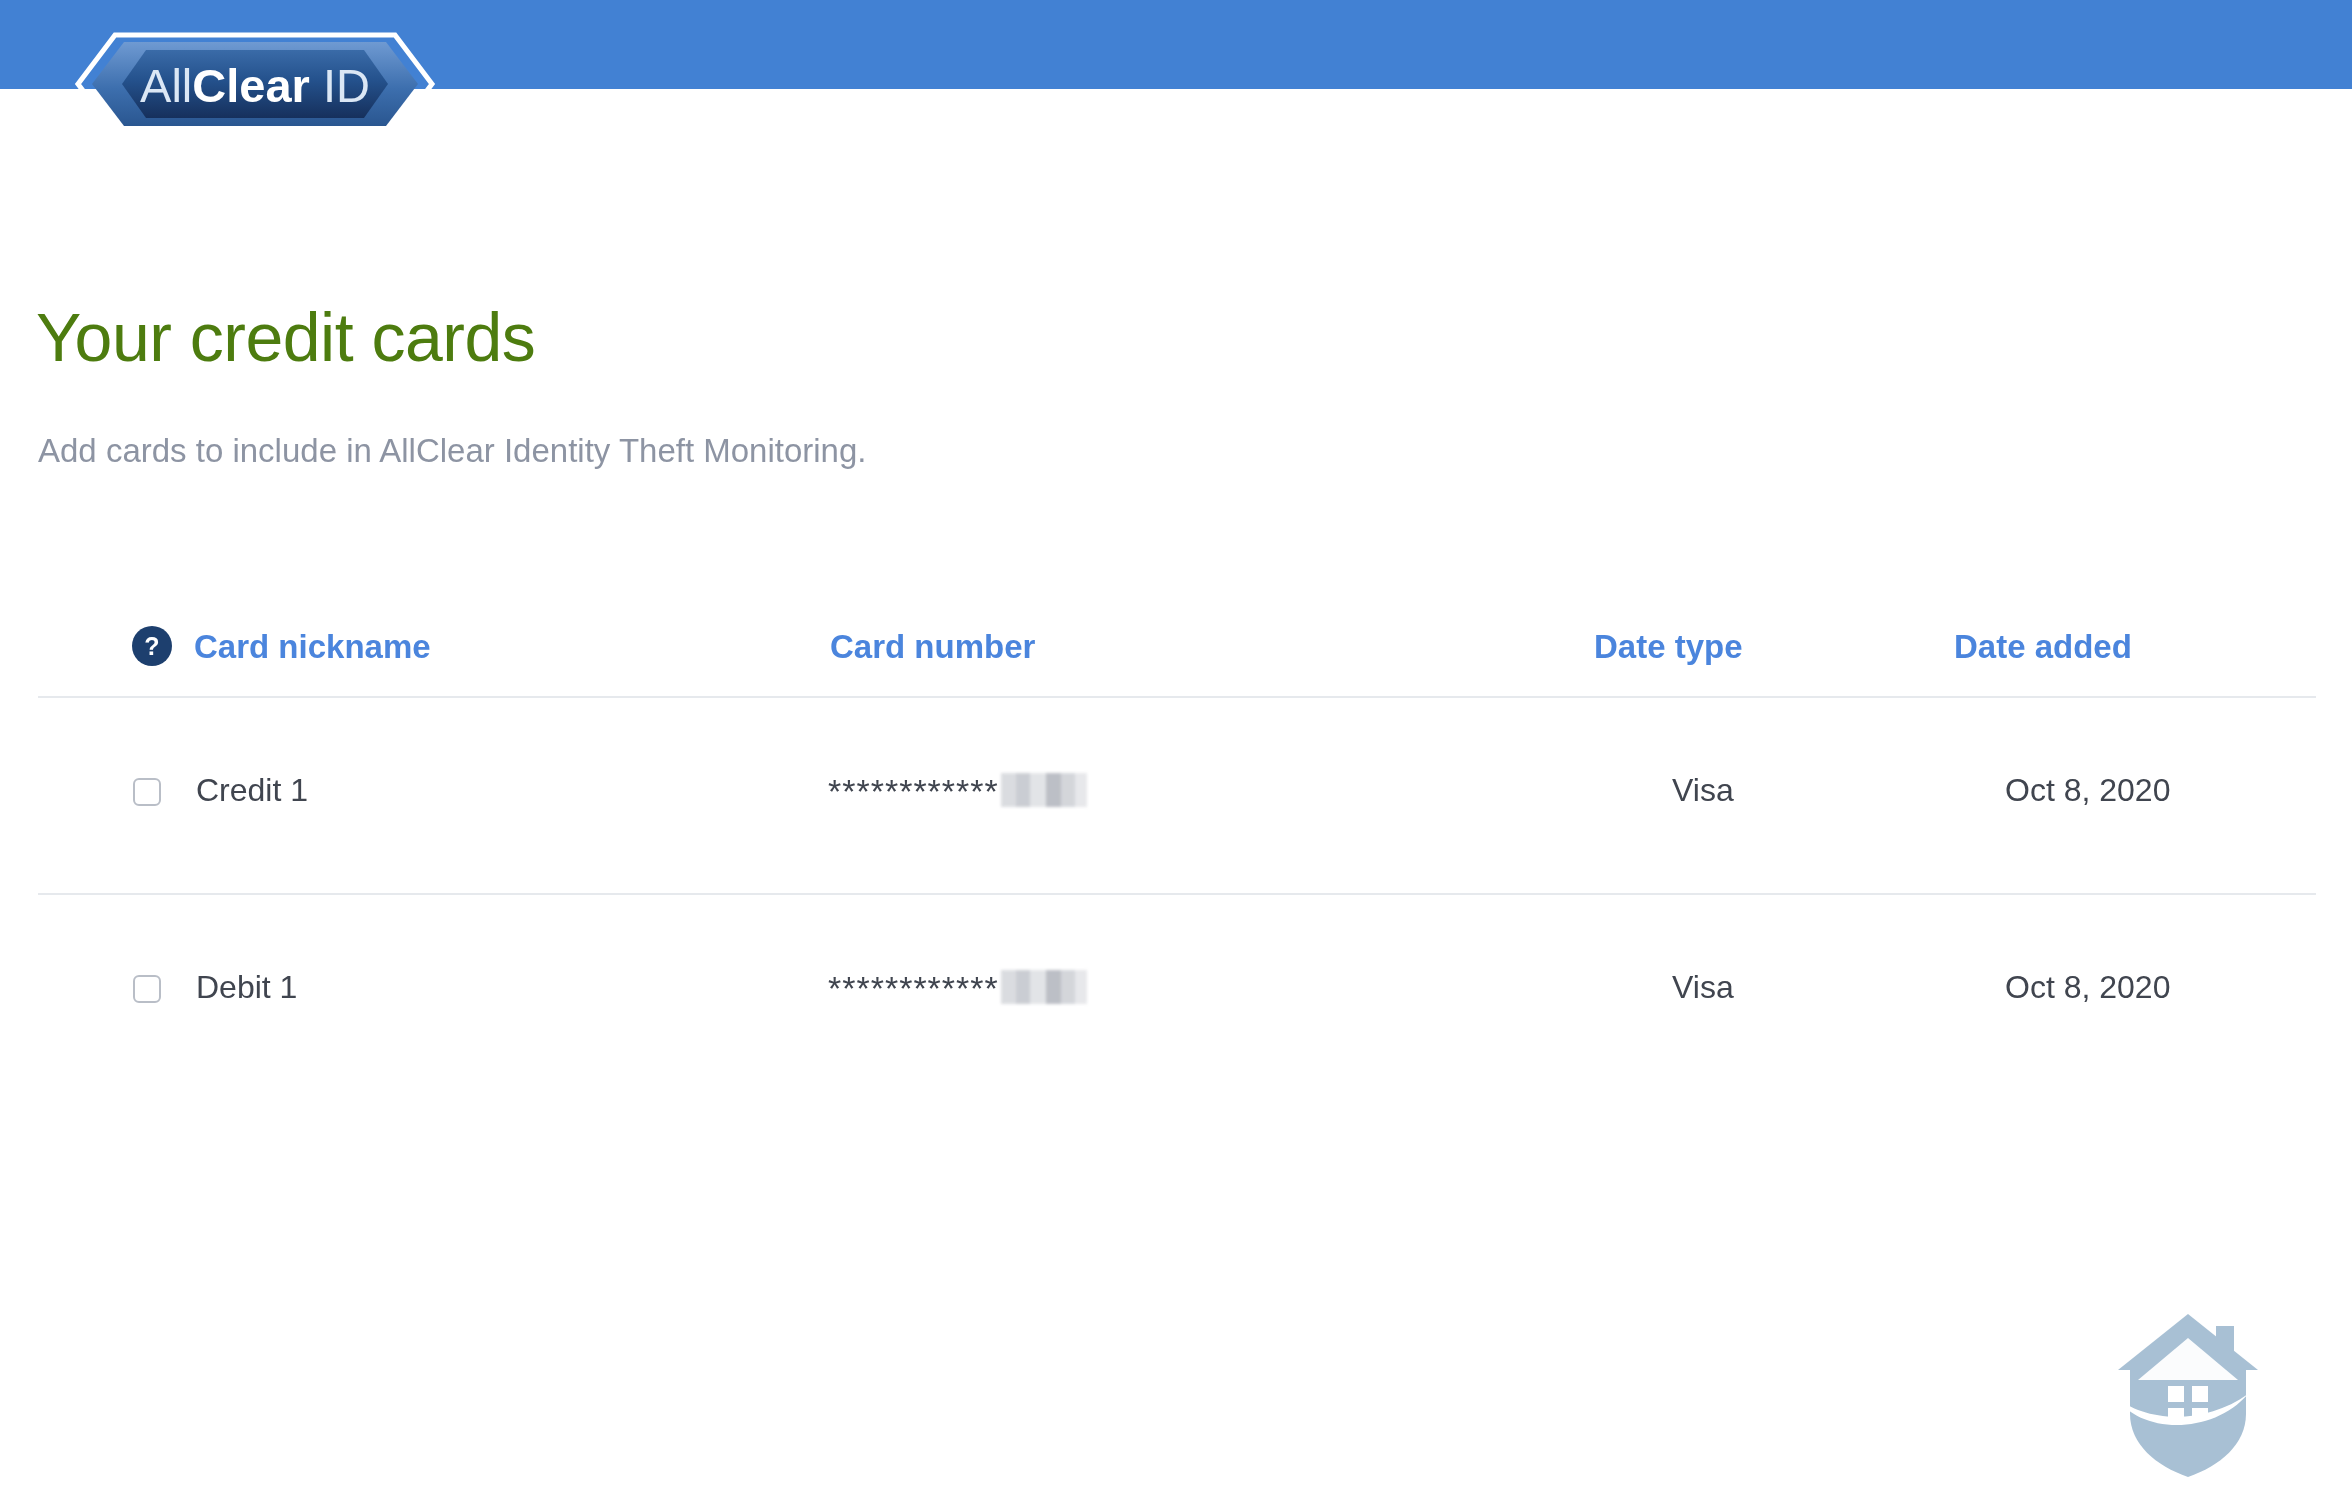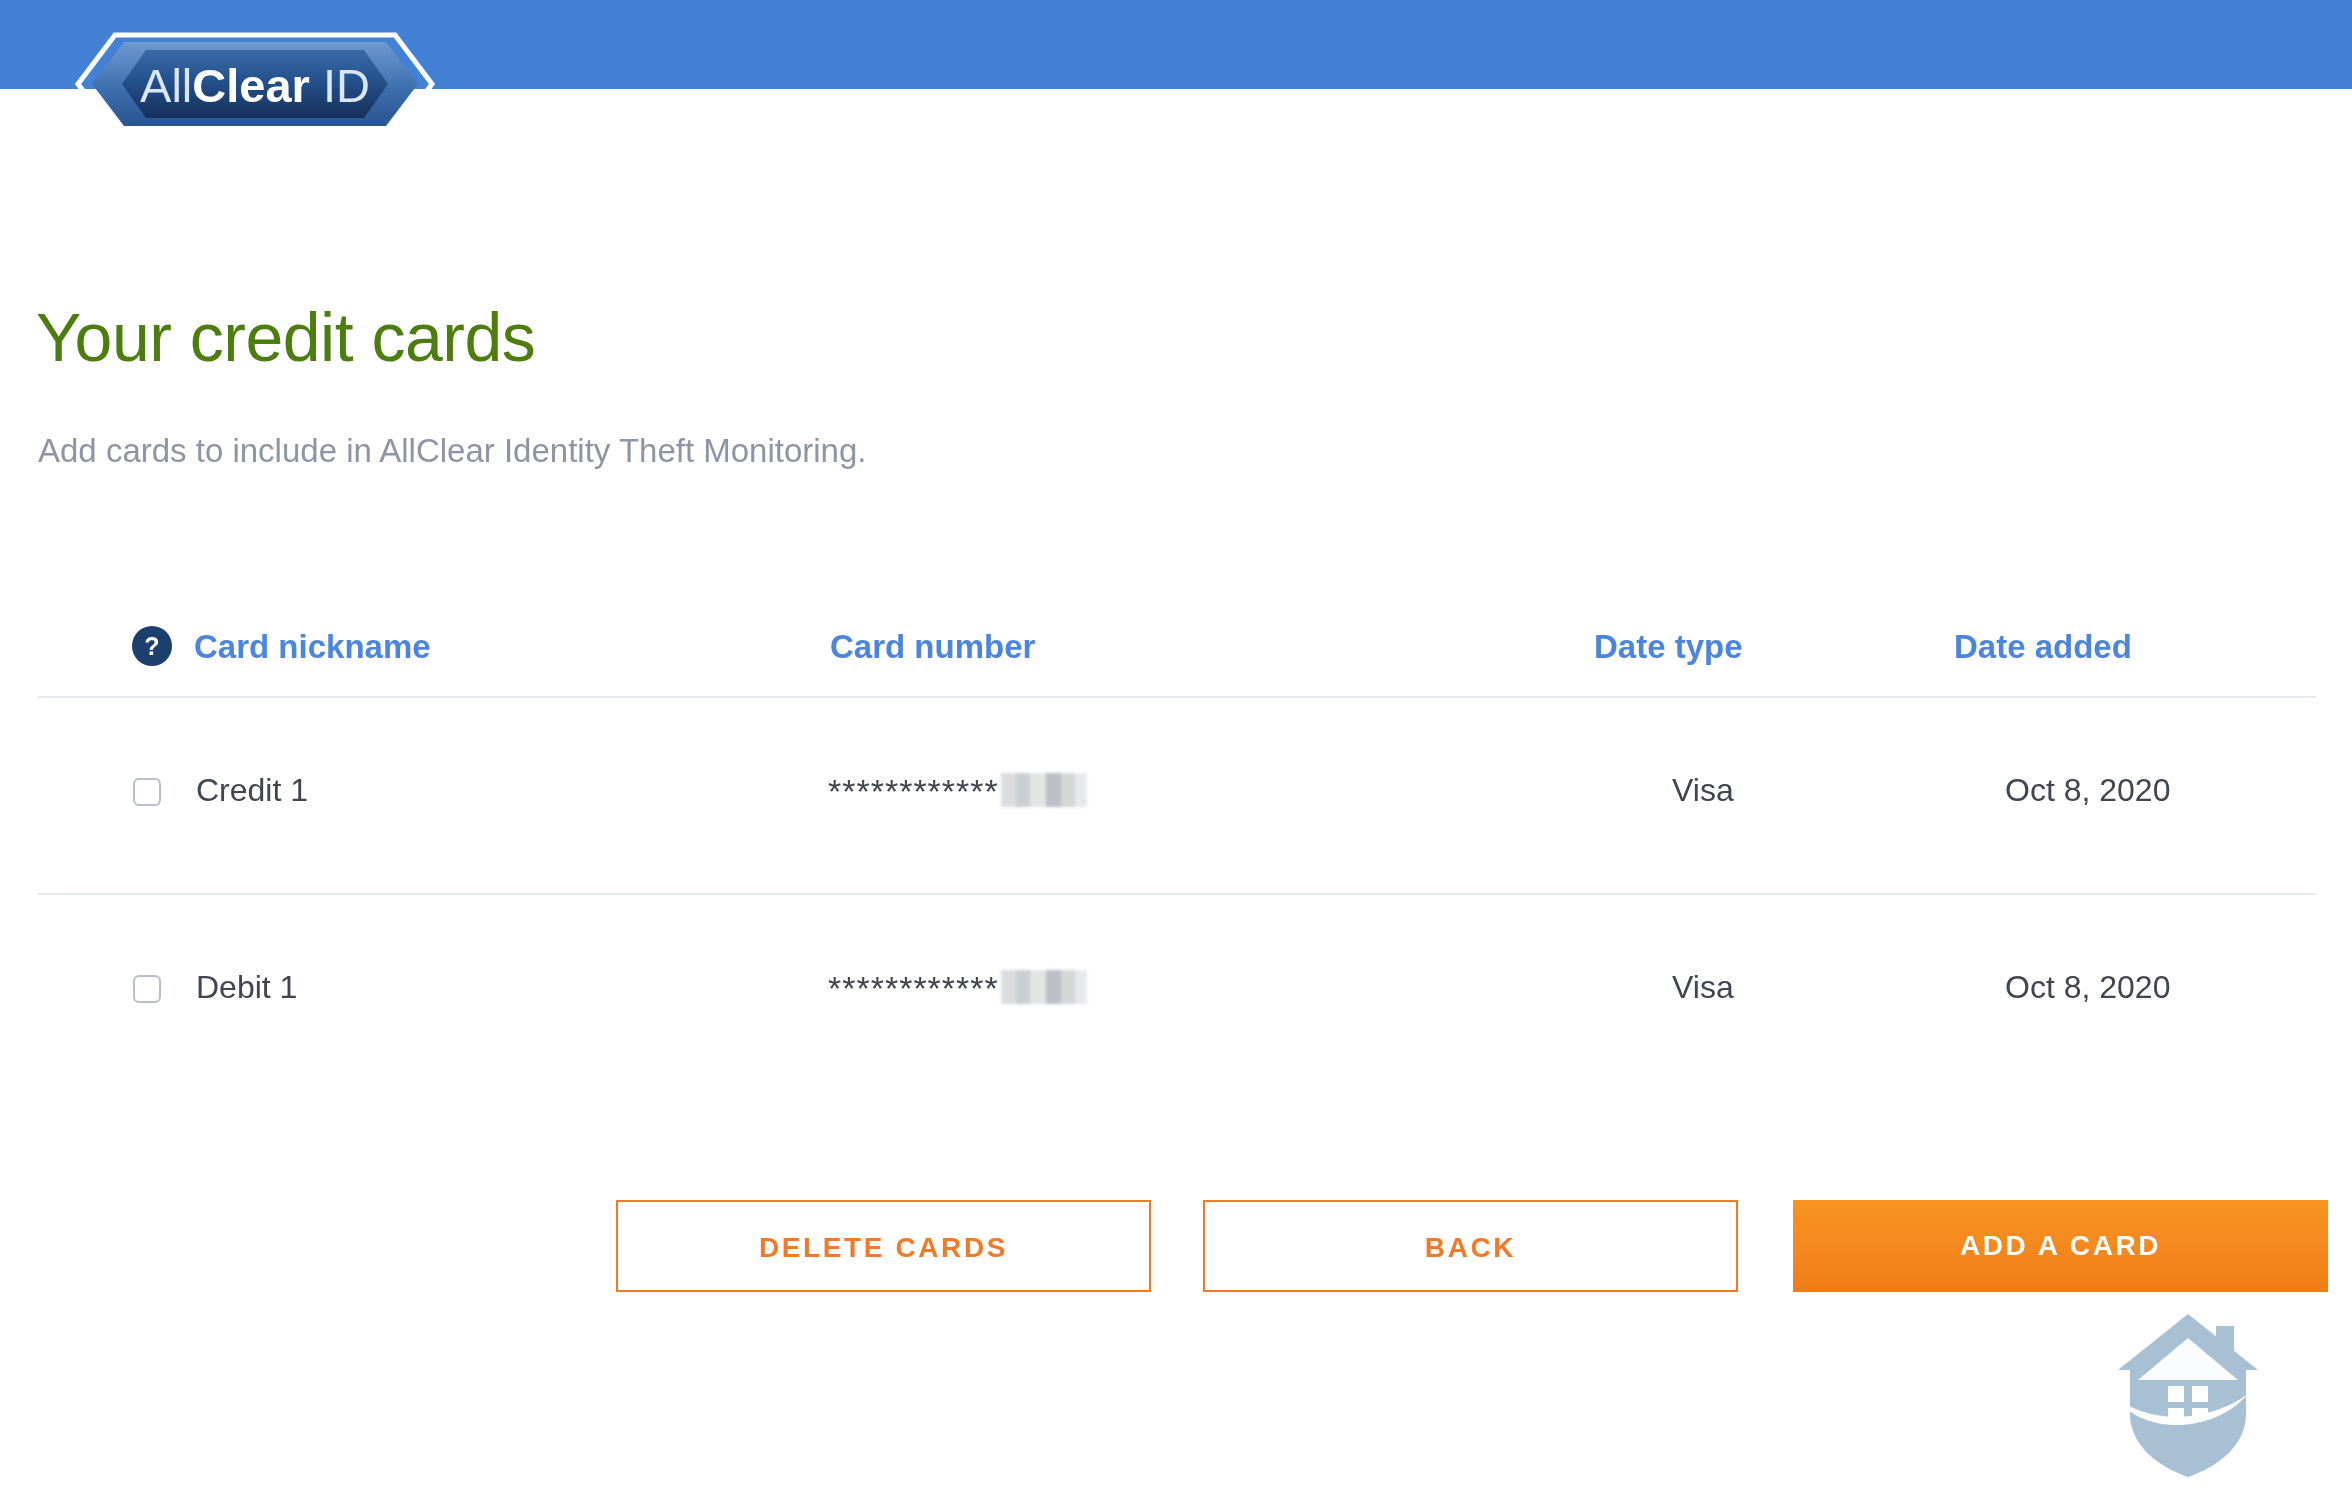--- a/index.html
+++ b/index.html
@@ -270,25 +270,20 @@
     <div class="table-row">
       <div class="row-checkbox"></div>
       <div class="cell cell-nickname">Debit 1</div>
       <div class="cell cell-number"><span>************</span><span class="mask-block"></span></div>
       <div class="cell cell-type">Visa</div>
       <div class="cell cell-date">Oct 8, 2020</div>
     </div>
 
   </div>
 
-  <div class="actions">
-    <div class="btn btn-outline btn-delete">DELETE CARDS</div>
-    <div class="btn btn-outline btn-back">BACK</div>
-    <div class="btn btn-primary">ADD A CARD</div>
-  </div>
 
   <div class="watermark">
     <svg viewBox="0 0 160 172" xmlns="http://www.w3.org/2000/svg" aria-hidden="true">
       <g fill="#a8c0d4">
 
         <path d="M22 52 L138 52 L138 104 C138 134 112 156 80 167 C48 156 22 134 22 104 Z"></path>
 
         <path d="M80 4 L150 60 L132 60 L132 96 L28 96 L28 60 L10 60 Z"></path>
 
         <rect x="108" y="16" width="18" height="26"></rect>

